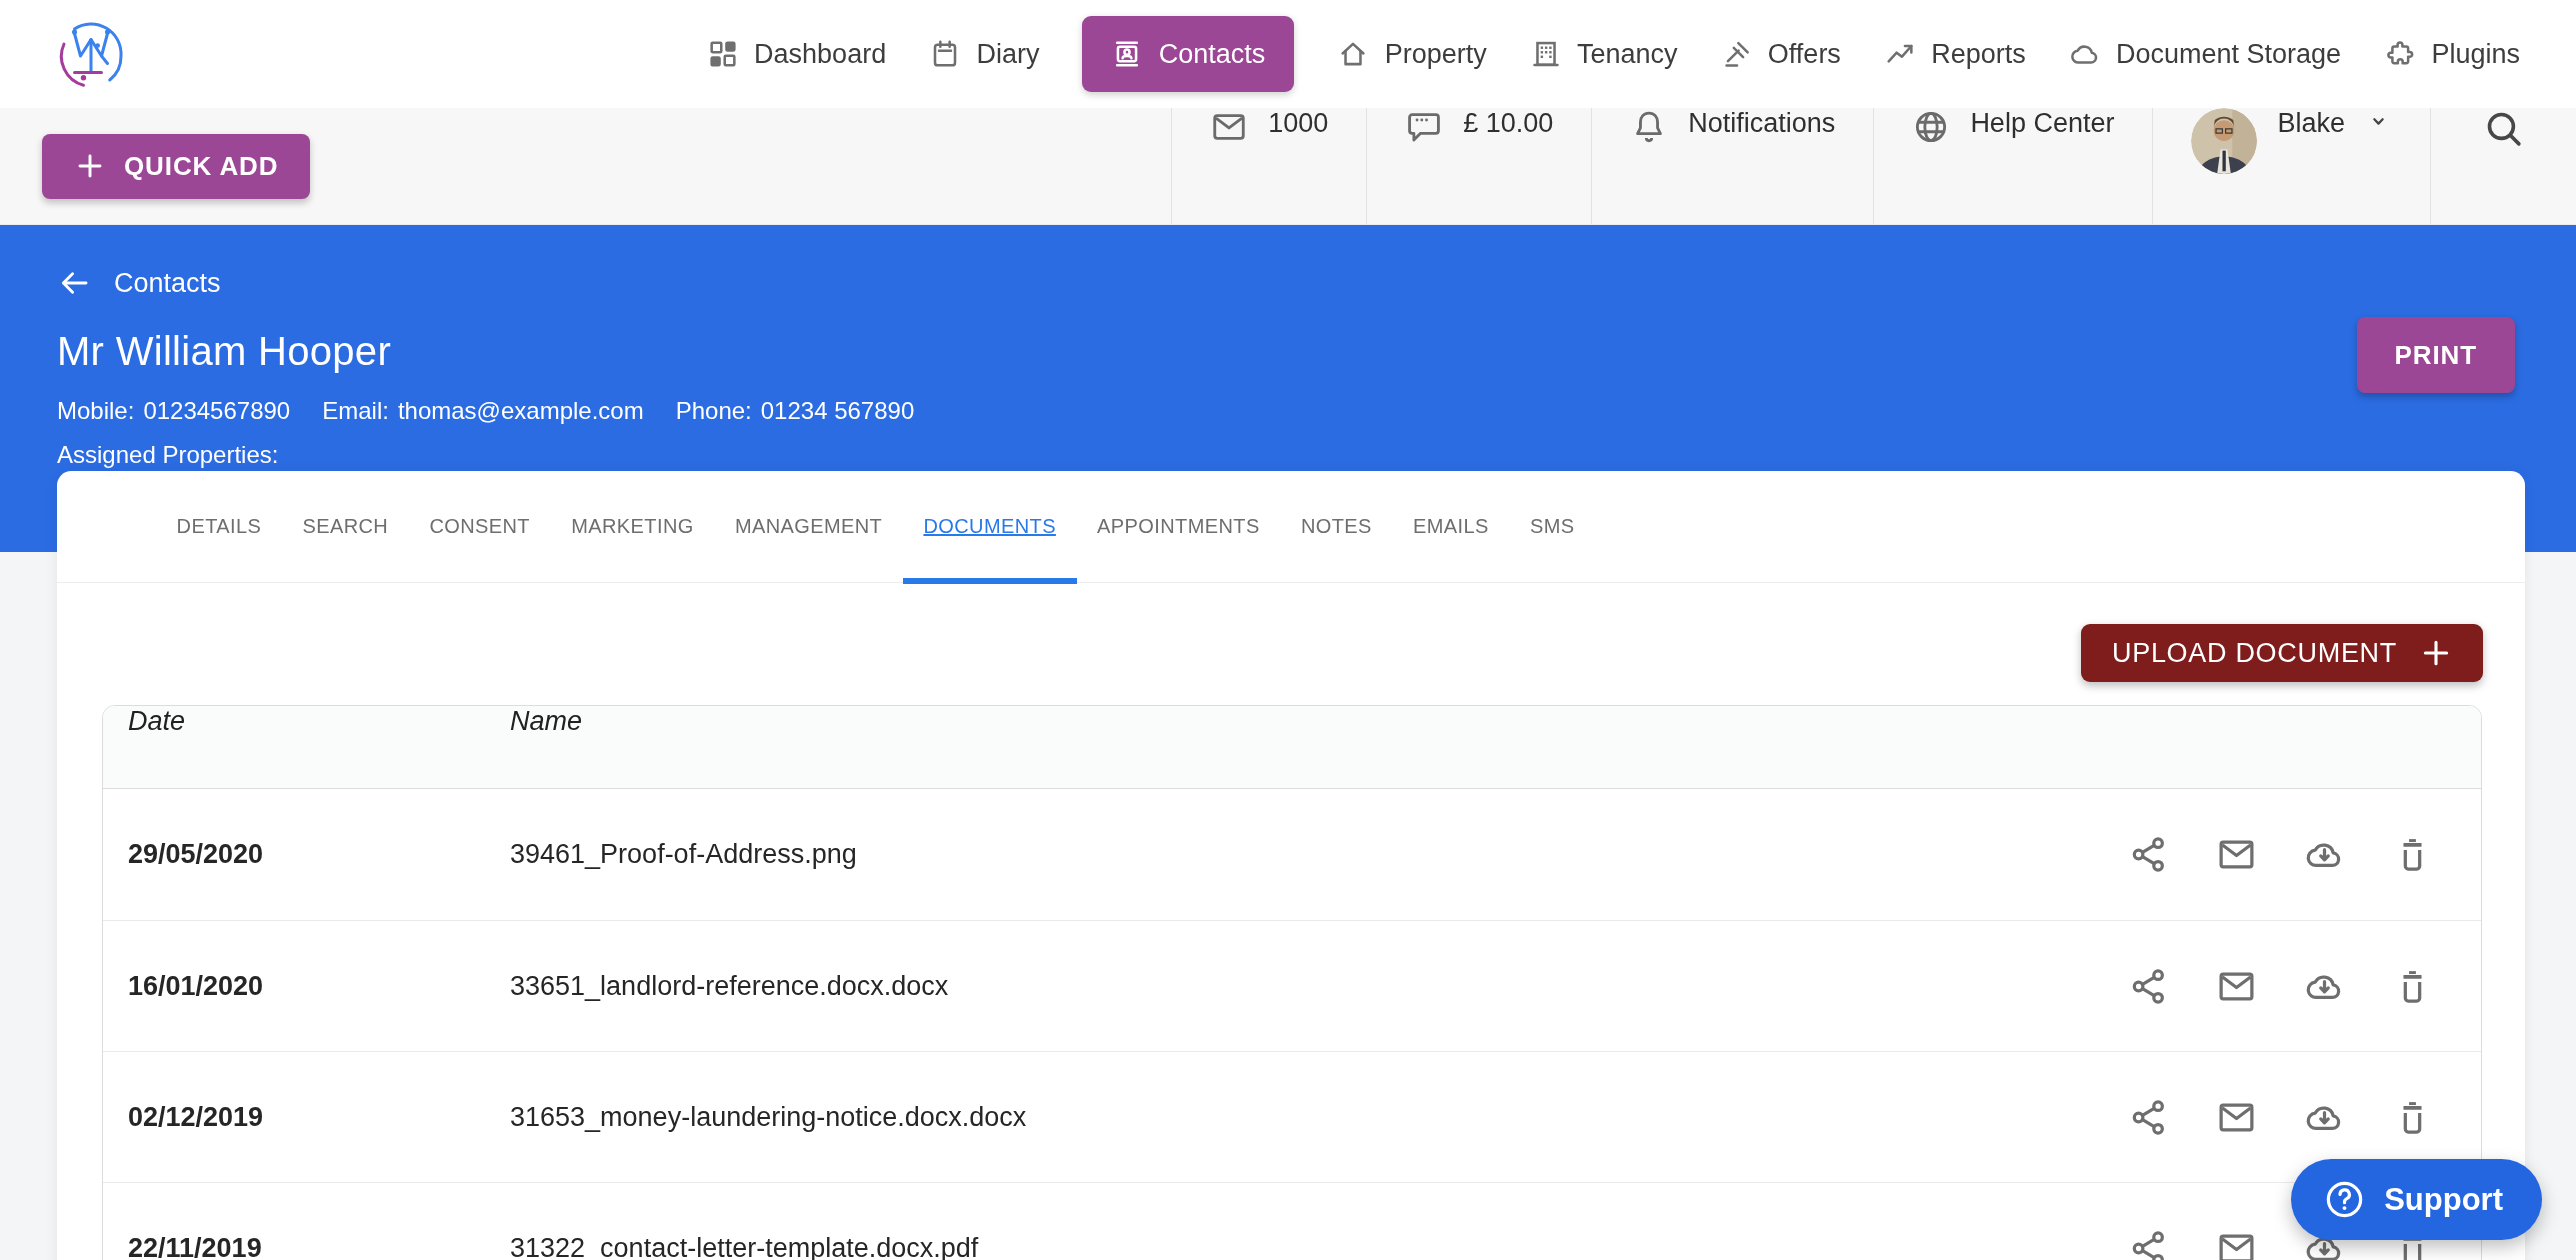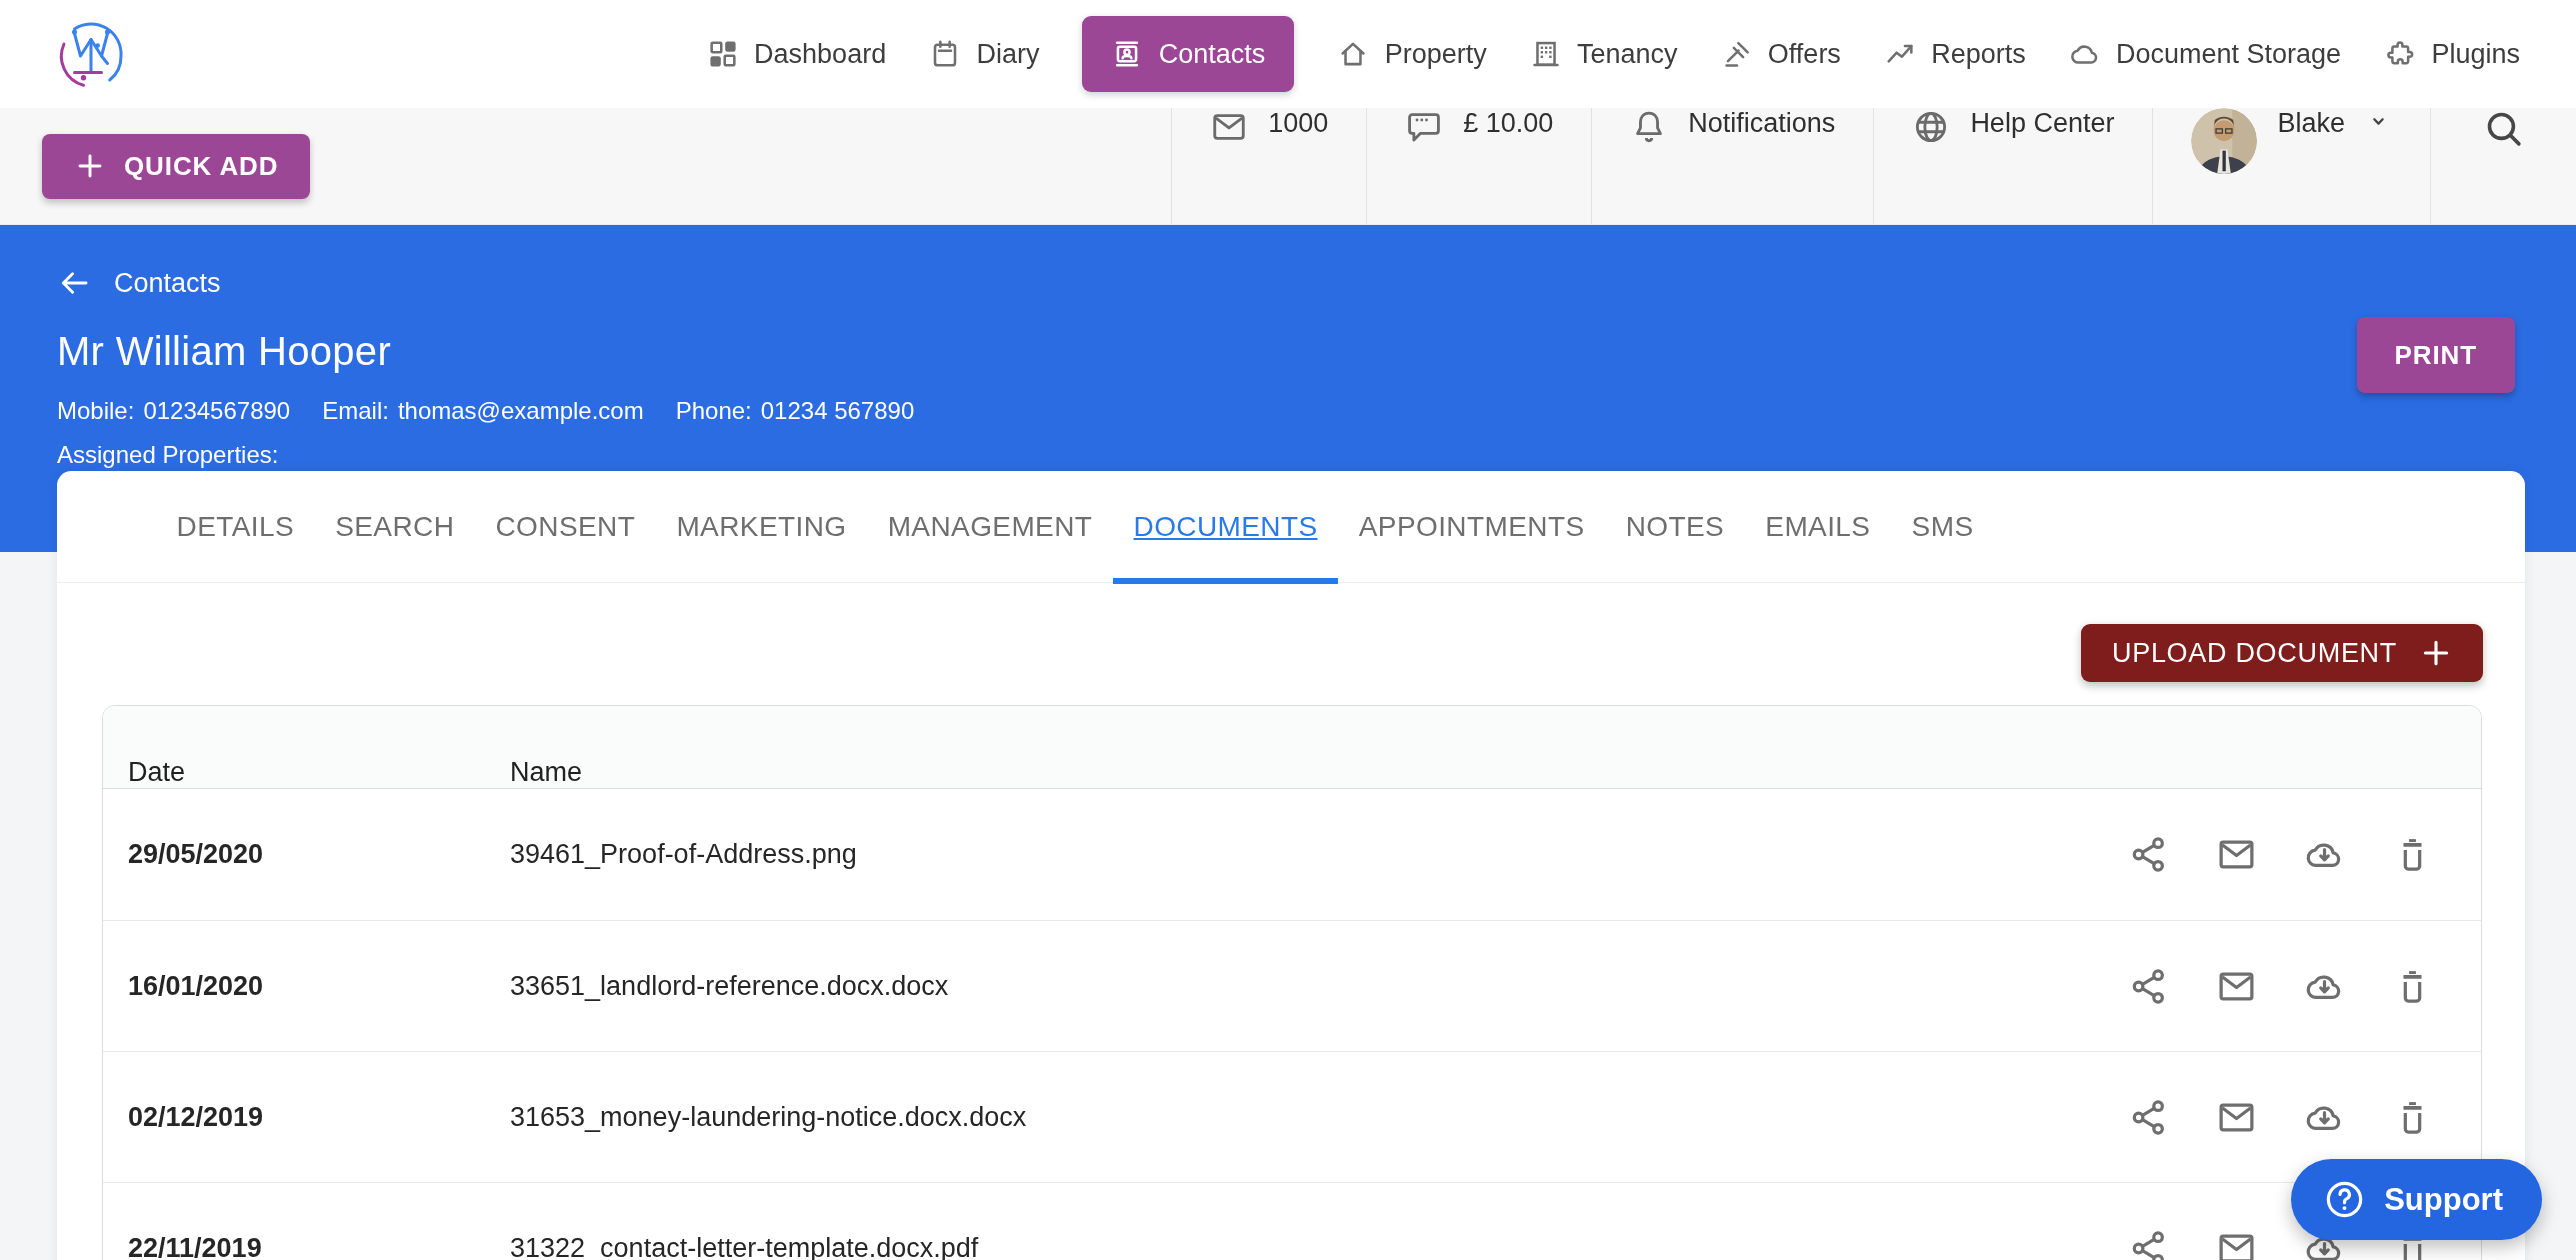--- a/index.html
+++ b/index.html
@@ -35,31 +35,31 @@
   .back-row .bicon { width:34px; height:34px; display:flex; }
   .contact-name { font-size:40px; font-weight:500; margin-top:29px; letter-spacing:0.3px; }
   .contact-info { display:flex; gap:32px; margin-top:23px; font-size:24px; }
   .info-pair { display:flex; gap:9px; }
   .assigned { margin-top:16px; font-size:24px; }
   .print-btn { position:absolute; top:92px; right:61px; background:#9c4795; color:#fff; border:none; border-radius:8px; height:76px; padding:0 38px; font-size:26px; font-weight:600; letter-spacing:0.9px; cursor:pointer; box-shadow:0 3.6px 7.2px rgba(0,0,0,0.25); font-family:inherit; }
 
   
   .content-card { position:absolute; left:57px; top:471px; width:2468px; height:880px; background:#ffffff; border-radius:14.4px 14.4px 0 0; box-shadow:0 1.8px 12.6px rgba(0,0,0,0.07); z-index:4; }
   .tabs { display:flex; align-items:stretch; height:112px; padding:0 0 0 99px; border-bottom:1.8px solid #ededed; }
-  .tab { display:flex; align-items:center; padding:0 20.6px; font-size:28px; font-weight:500; letter-spacing:0.4px; color:#6e6e6e; position:relative; cursor:pointer; white-space:nowrap; }
+  .tab { display:flex; align-items:center; padding:0 20.6px; font-size:20px; font-weight:500; letter-spacing:0.4px; color:#6e6e6e; position:relative; cursor:pointer; white-space:nowrap; }
   .tab.active { color:#2979e8;text-decoration:underline; }
   .tab.active::after { content:""; position:absolute; left:0; right:0; bottom:-1.8px; height:6.3px; background:#2979e8; }
 
   .upload-row { display:flex; justify-content:flex-end; padding:41px 42px 0 0; }
   .upload-btn { background:#7f1d1d; color:#fff; border:none; border-radius:9px; height:58px; padding:0 30.5px; font-size:27px; font-weight:400; letter-spacing:0.7px; display:flex; align-items:center; gap:21.5px; cursor:pointer; box-shadow:0 3.6px 9px rgba(0,0,0,0.25); font-family:inherit; }
   .upload-btn .picon { width:34px; height:34px; display:flex; }
 
   
   .doc-table { margin:23px 43px 0 45px; border:1.8px solid #dcdcdc; border-radius:12.6px; overflow:hidden; background:#fff; }
-  .thead { display:flex; align-items:flex-end; height:83px; background:#fafbfb; border-bottom:1.8px solid #dcdcdc; font-size:27px; color:#212121; }
+  .thead { display:flex; align-items:flex-start; height:83px; background:#fafbfb; border-bottom:1.8px solid #dcdcdc; font-size:27px; color:#212121;font-style:italic; }
   .col-date { width:407px; padding-left:25px; flex:0 0 auto; }
   .col-name { flex:1; }
   .trow { display:flex; align-items:center; height:131px; background:#fff; font-size:27px; color:#262626; }
   .trow + .trow { border-top:1.8px solid #e9e9e9;justify-content:flex-end; }
   .trow .col-date { font-weight:700; }
   .row-actions { display:flex; align-items:center; gap:47px; padding-right:48px; color:#6e6e6e; }
   .aicon { width:41px; height:41px; display:flex; cursor:pointer; }
   .aicon svg { width:100%; height:100%; }
 
   

